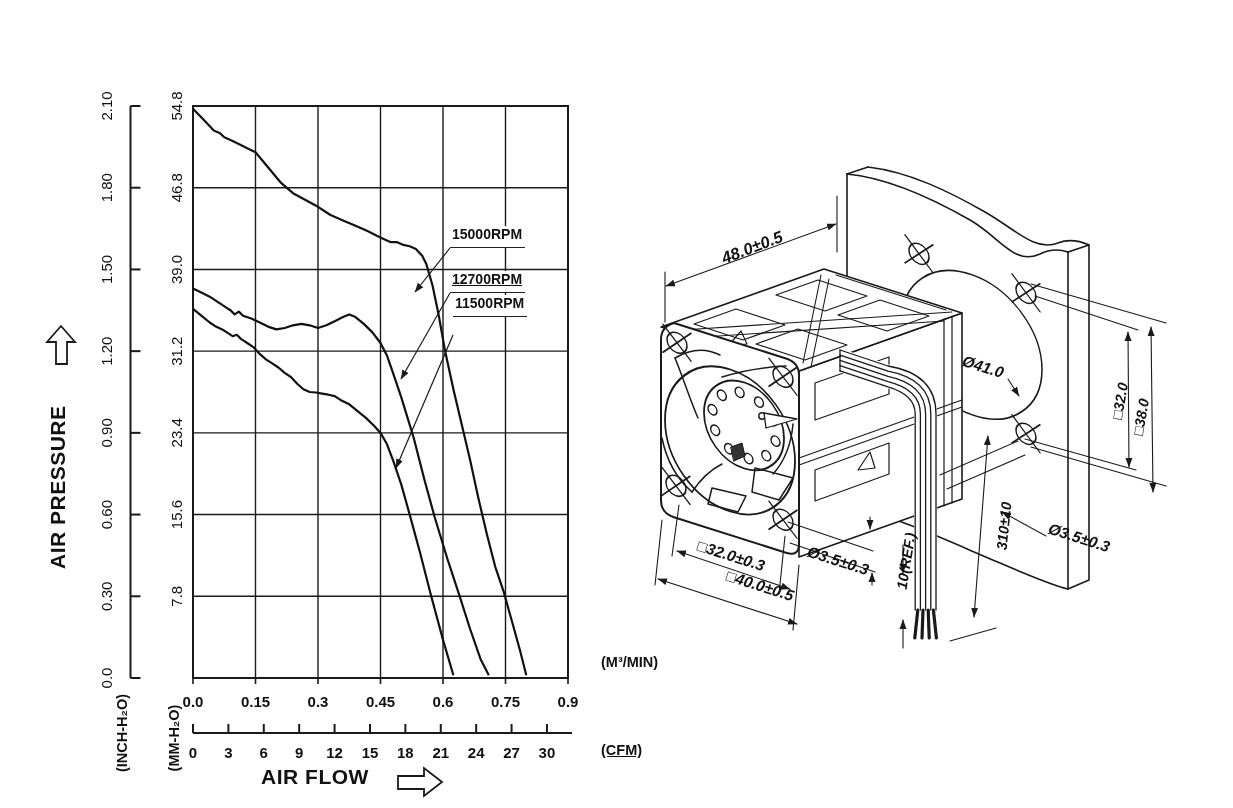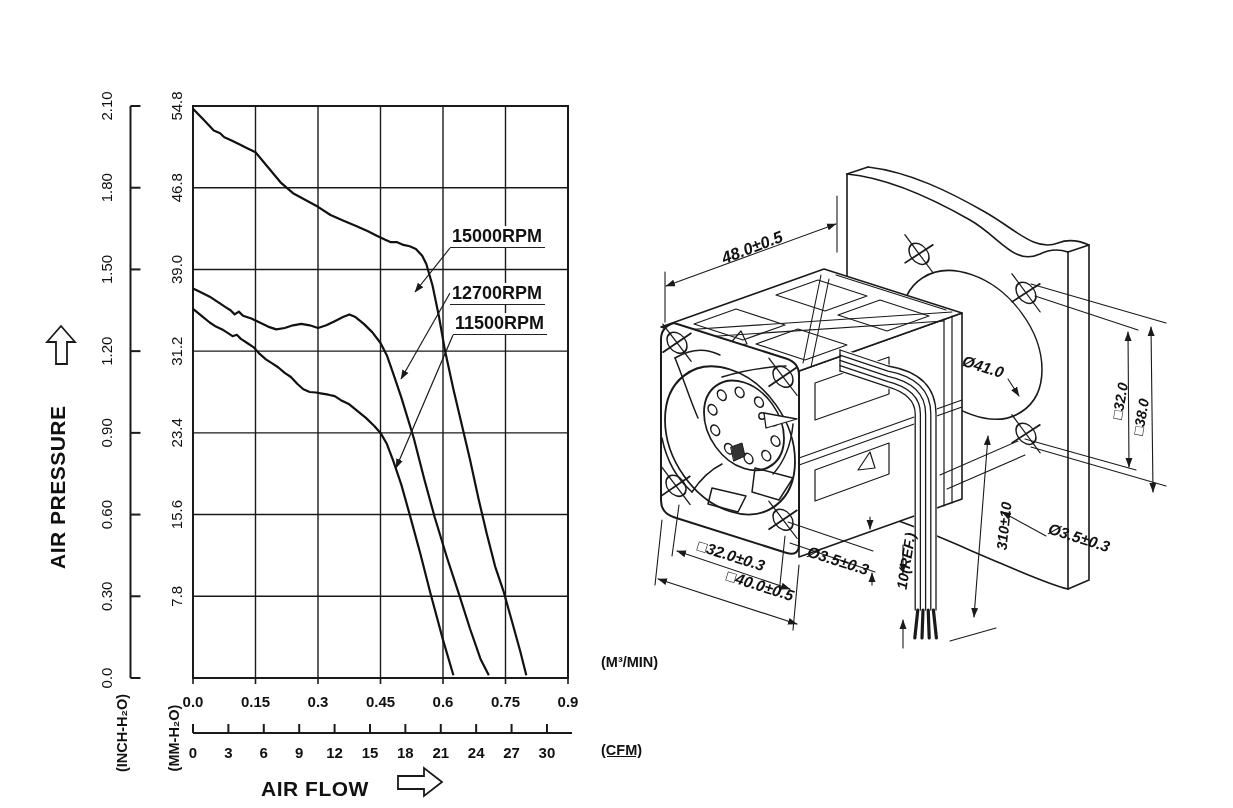--- a/index.html
+++ b/index.html
@@ -5,21 +5,21 @@
   html,body{margin:0;padding:0;background:#fff;}
   #stage{position:relative;width:1233px;height:808px;background:#fff;overflow:hidden;
          font-family:"Liberation Sans",sans-serif;color:#111;}
   #gfx{position:absolute;left:0;top:0;}
   svg text{font-family:"Liberation Sans",sans-serif;fill:#111;}
   .t{position:absolute;white-space:nowrap;color:#111;line-height:20px;}
   .big{font-size:21px;font-weight:700;letter-spacing:.5px;}
   .unit{font-size:14.5px;font-weight:600;}
   .vert{transform:rotate(-90deg);}
   .dim{font-style:italic;font-size:15.5px;font-weight:600;text-align:center;}
-  .rpm-label{position:absolute;height:21px;font-size:18px;font-weight:600;background:#fff;
+  .rpm-label{position:absolute;height:21px;font-size:14px;font-weight:600;background:#fff;
              border-bottom:1.6px solid #222;padding:0 3px 0 2px;z-index:3;}
   .ctr{text-align:center;}
 </style>
 </head>
 <body>
 
 <div id="stage">
 
   <svg id="gfx" width="1233" height="808" viewBox="0 0 1233 808">
     <defs>
@@ -235,33 +235,33 @@
           <path d="M1031,284 L1166,323"></path>
         <path d="M1025,439 L1136,470"></path>
           <path d="M1031,447 L1166,486"></path>
         <path d="M1128,332 L1129,467" marker-start="url(#ah)" marker-end="url(#ah)"></path>
         <path d="M1151,327 L1153,492" marker-start="url(#ah)" marker-end="url(#ah)"></path>
       </g>
     </g>
   </svg>
 
   <div class="t big vert ctr" style="left:-22px;top:479px;width:160px;">AIR PRESSURE</div>
-  <div class="t big ctr" style="left:250px;top:767px;width:130px;margin-top:12px;">AIR FLOW</div>
+  <div class="t big ctr" style="left:250px;top:767px;width:130px;">AIR FLOW</div>
   <div class="t unit" style="left:601px;top:652px;">(M³/MIN)</div>
   <div class="t unit" style="left:601px;top:740px;text-decoration:underline;">(CFM)</div>
   <div class="t unit vert ctr" style="left:67px;top:723px;width:110px;">(INCH-H₂O)</div>
   <div class="t unit vert ctr" style="left:126px;top:728px;width:96px;">(MM-H₂O)</div>
 
   <div class="t dim" style="left:702px;top:237px;width:100px;font-size:16.5px;transform:rotate(-21deg);">48.0±0.5</div>
   <div class="t dim" style="left:681px;top:546px;width:100px;transform:rotate(17.5deg);">□32.0±0.3</div>
   <div class="t dim" style="left:710px;top:576px;width:100px;transform:rotate(17.5deg);">□40.0±0.5</div>
   <div class="t dim" style="left:795px;top:551px;width:86px;transform:rotate(17.5deg);">Ø3.5±0.3</div>
   <div class="t dim" style="left:866px;top:551px;width:80px;font-size:14.5px;transform:rotate(-81deg);">10(REF.)</div>
   <div class="t dim" style="left:972px;top:516px;width:64px;font-size:14.5px;transform:rotate(-84deg);">310±10</div>
   <div class="t dim" style="left:1036px;top:528px;width:86px;transform:rotate(17.5deg);">Ø3.5±0.3</div>
   <div class="t dim" style="left:955px;top:357px;width:56px;transform:rotate(17deg);">Ø41.0</div>
   <div class="t dim" style="left:1092px;top:391px;width:56px;font-size:14.5px;transform:rotate(-80deg);">□32.0</div>
   <div class="t dim" style="left:1113px;top:407px;width:56px;font-size:14.5px;transform:rotate(-80deg);">□38.0</div>
 
 <div class="rpm-label" style="left: 450px; top: 226px;">15000RPM</div>
-    <div class="rpm-label" style="left: 450px; top: 283px;">12700RPM</div>
-    <div class="rpm-label" style="left: 453px; top: 313px;">11500RPM</div>
+    <div class="rpm-label" style="left: 450px; top: 271px; text-decoration: underline;">12700RPM</div>
+    <div class="rpm-label" style="left: 453px; top: 295px;">11500RPM</div>
   </div>
 
 </body></html>

